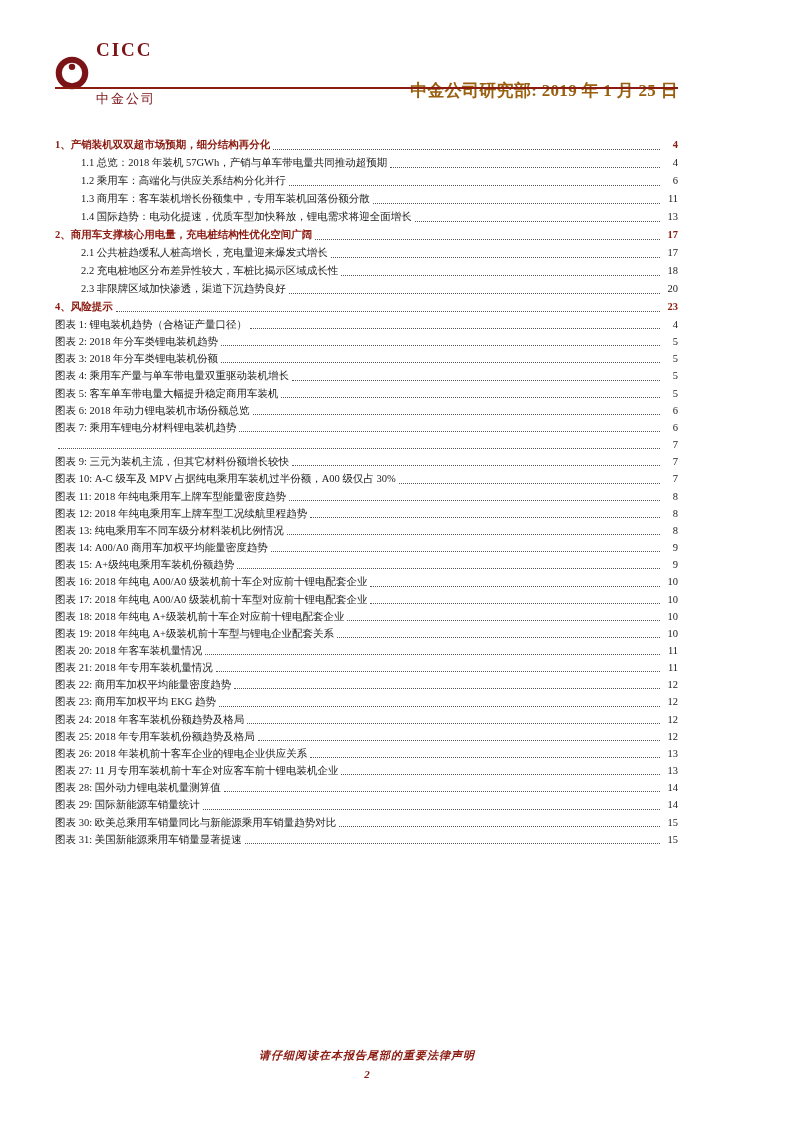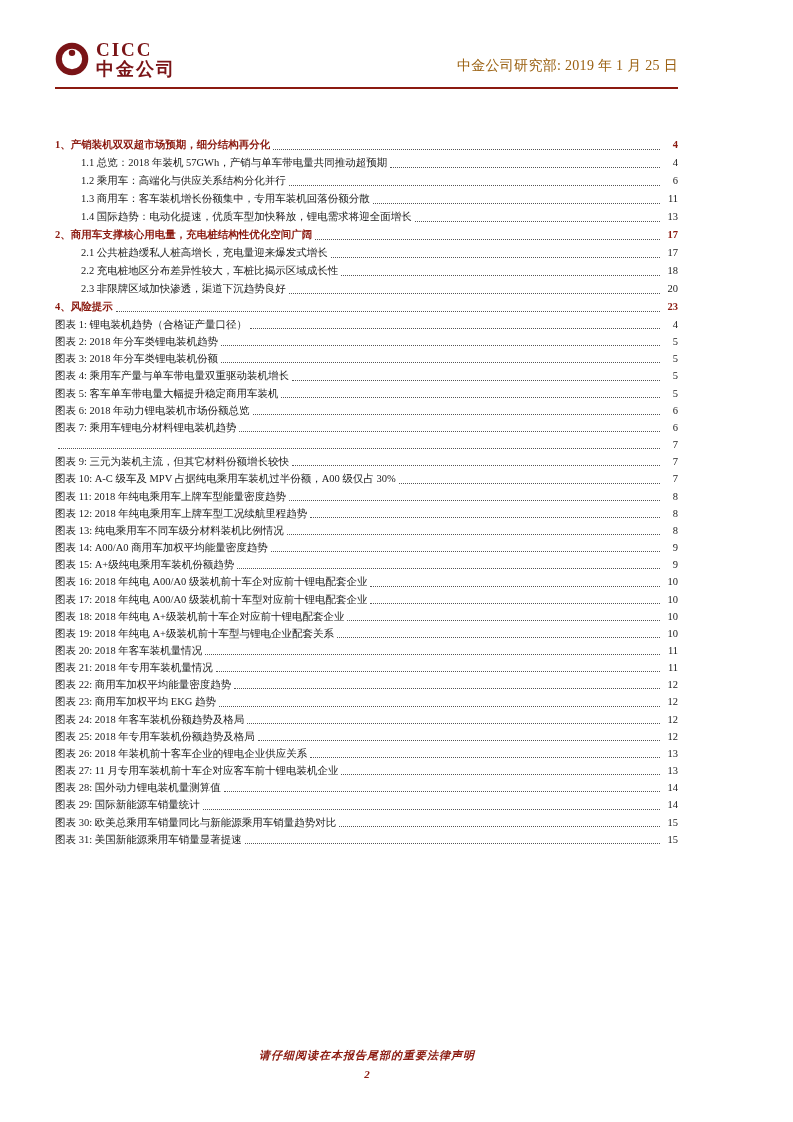--- a/index.html
+++ b/index.html
@@ -36,28 +36,29 @@
   .logo-mark svg { display: block; }
   .logo-text { display: flex; flex-direction: column; line-height: 1.05; }
   .logo-en {
     font-family: "Liberation Serif", serif;
     font-weight: bold;
     font-size: 19px;
     letter-spacing: 2px;
     color: var(--brand-maroon);
   }
   .logo-cn {
-    font-weight: bold;
-    font-size: 18px;
+    font-weight: normal;
+    font-size: 13px;
     letter-spacing: 2px;
     color: var(--brand-maroon);
+    margin-top: 32px;
   }
   .dept-date {
-    font-size: 14px;
-    font-weight: normal;
+    font-size: 17px;
+    font-weight: bold;
     color: var(--date-brown);
     padding-bottom: 4px;
     letter-spacing: 0.3px;
   }
 
   .rule {
     position: absolute;
     top: 87px;
     left: 55px;
     right: 56px;

